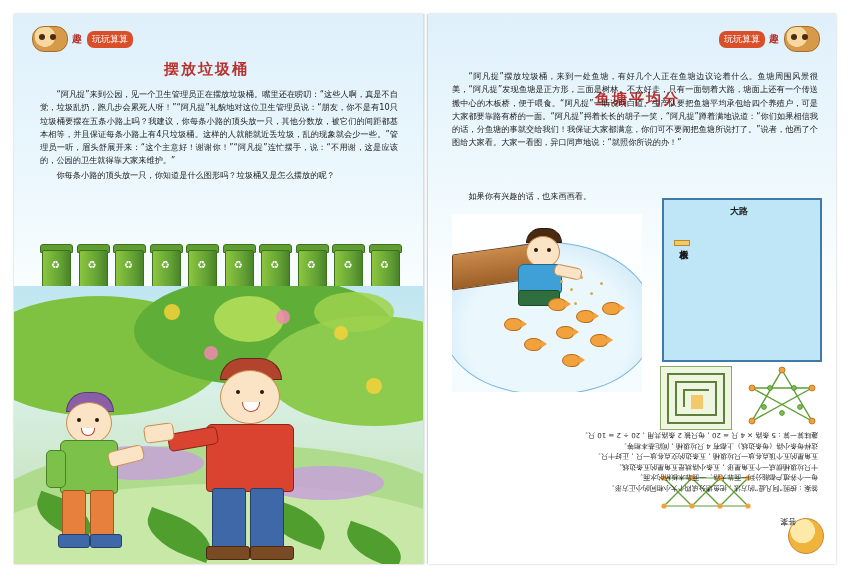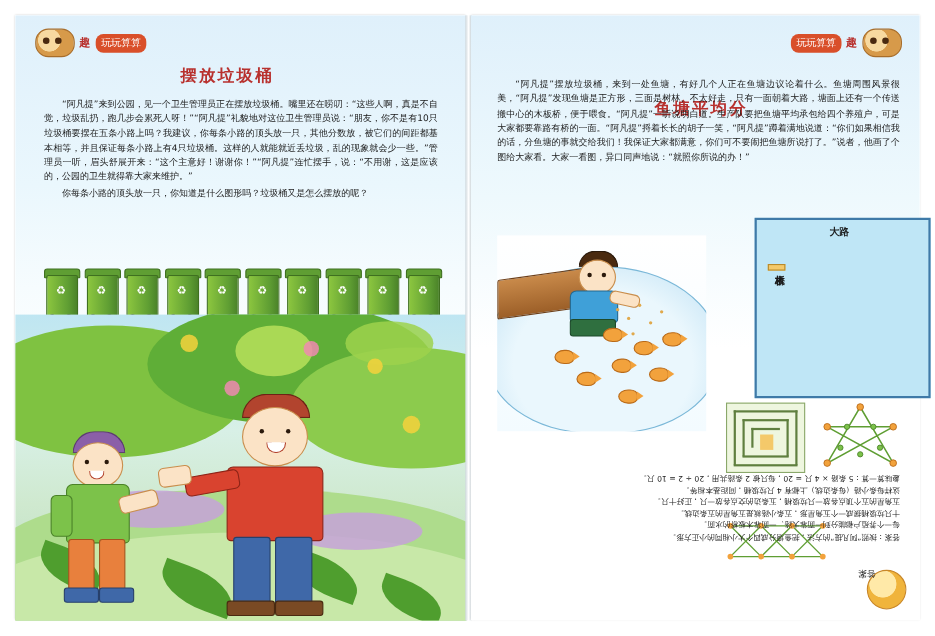--- a/index.html
+++ b/index.html
@@ -286,21 +286,20 @@
     background: #e0a94c;
     border-radius: 50%;
   }
 
   .map-box {
     position: absolute;
     left: 662px; top: 198px;
     width: 156px; height: 160px;
     background: #bfe6f6;
     border: 2px solid #3f7aa8;
-    margin-left: 24px;
   }
   .map-inner {
     position: absolute;
     left: 18px; top: 26px;
     width: 118px; height: 114px;
     background: #ffffff;
     border: 2px solid #3f7aa8;
   }
   .map-label {
     position: absolute;
@@ -533,20 +532,23 @@
     </div>
 
     <div class="folio folio-right">53</div>
     <div class="corner-badge"></div>
   </div>
 
   <div class="sec-title title-right" style="left:595px;top:46px;margin-top:44px;">鱼塘平均分</div>
 
   <div class="body-text bt-right">
     <p>“阿凡提”摆放垃圾桶，来到一处鱼塘，有好几个人正在鱼塘边议论着什么。鱼塘周围风景很美，“阿凡提”发现鱼塘是正方形，三面是树林、不太好走，只有一面朝着大路，塘面上还有一个传送搬中心的木板桥，便于喂食。“阿凡提”一听说明白道。生产队要把鱼塘平均承包给四个养殖户，可是大家都要靠路有桥的一面。“阿凡提”捋着长长的胡子一笑，“阿凡提”蹲着满地说道：“你们如果相信我的话，分鱼塘的事就交给我们！我保证大家都满意，你们可不要闹把鱼塘所说打了。”说者，他画了个图给大家看。大家一看图，异口同声地说：“就照你所说的办！”</p>
+  </div>
+  <div class="body-text bt-right-2">
+    <p>如果你有兴趣的话，也来画画看。</p>
   </div>
 
   <div class="pond-illus">
     <div class="pond-water"></div>
     <div class="plank"></div>
     <div class="kid" style="left:62px;top:14px;width:70px;height:80px;">
       <div class="hair" style="left:12px;top:0;width:34px;height:13px;border-radius:17px 17px 0 0;background:#4a2a10;border-color:#2b1a0c;"></div>
       <div class="head" style="left:12px;top:8px;width:32px;height:30px;"></div>
       <div class="eye" style="left:20px;top:20px;"></div>
       <div class="eye" style="left:33px;top:20px;"></div>

